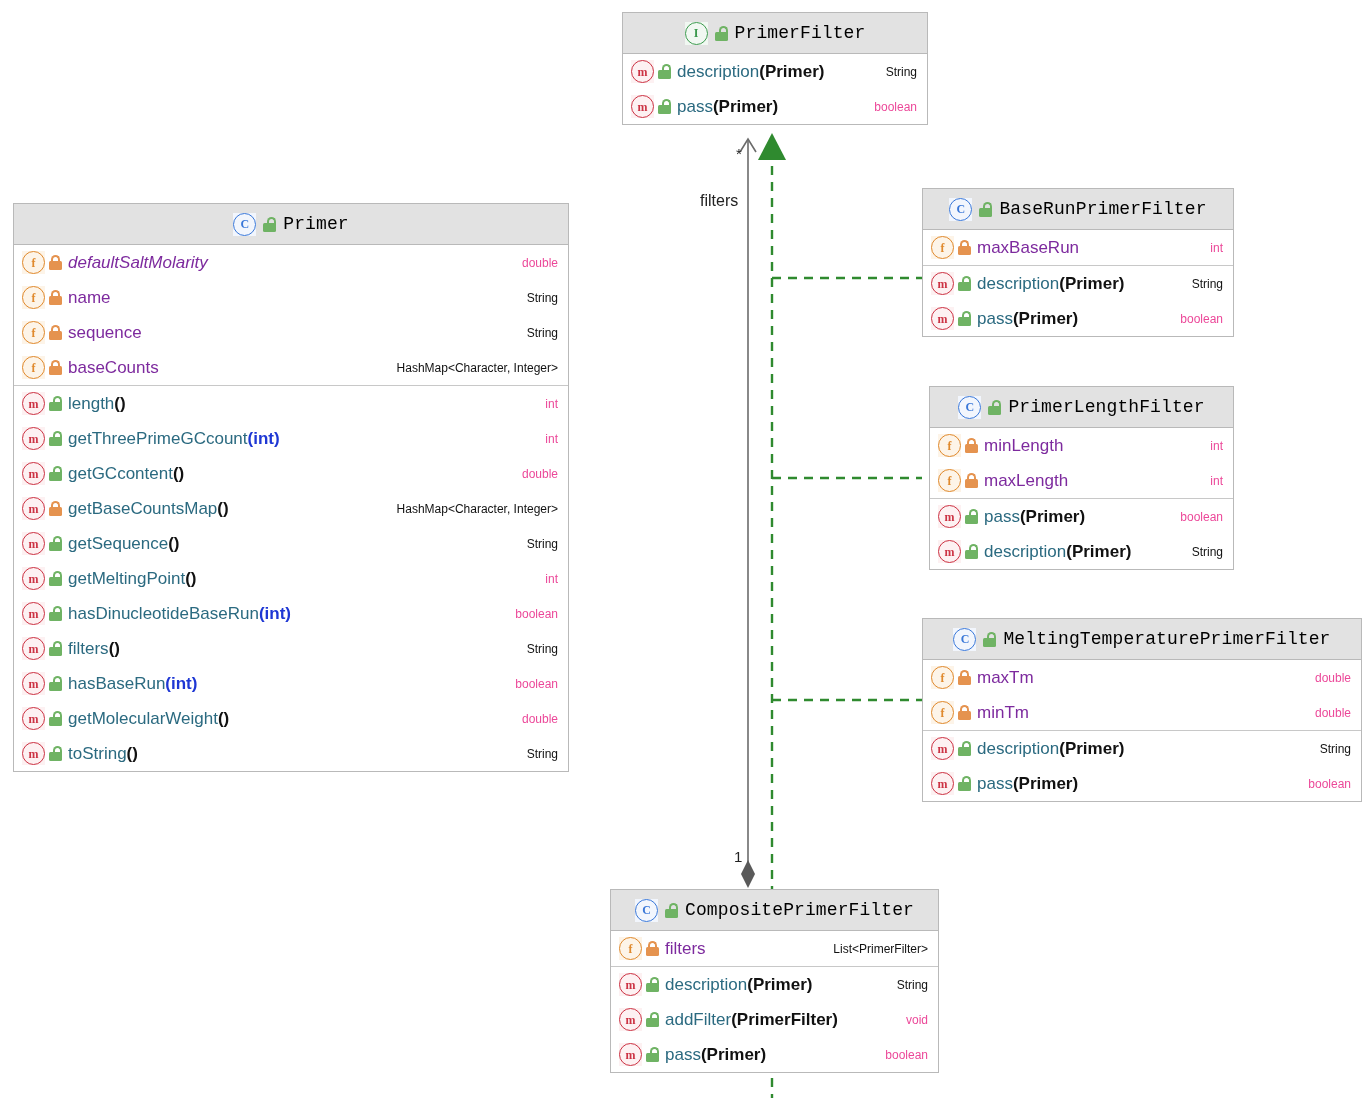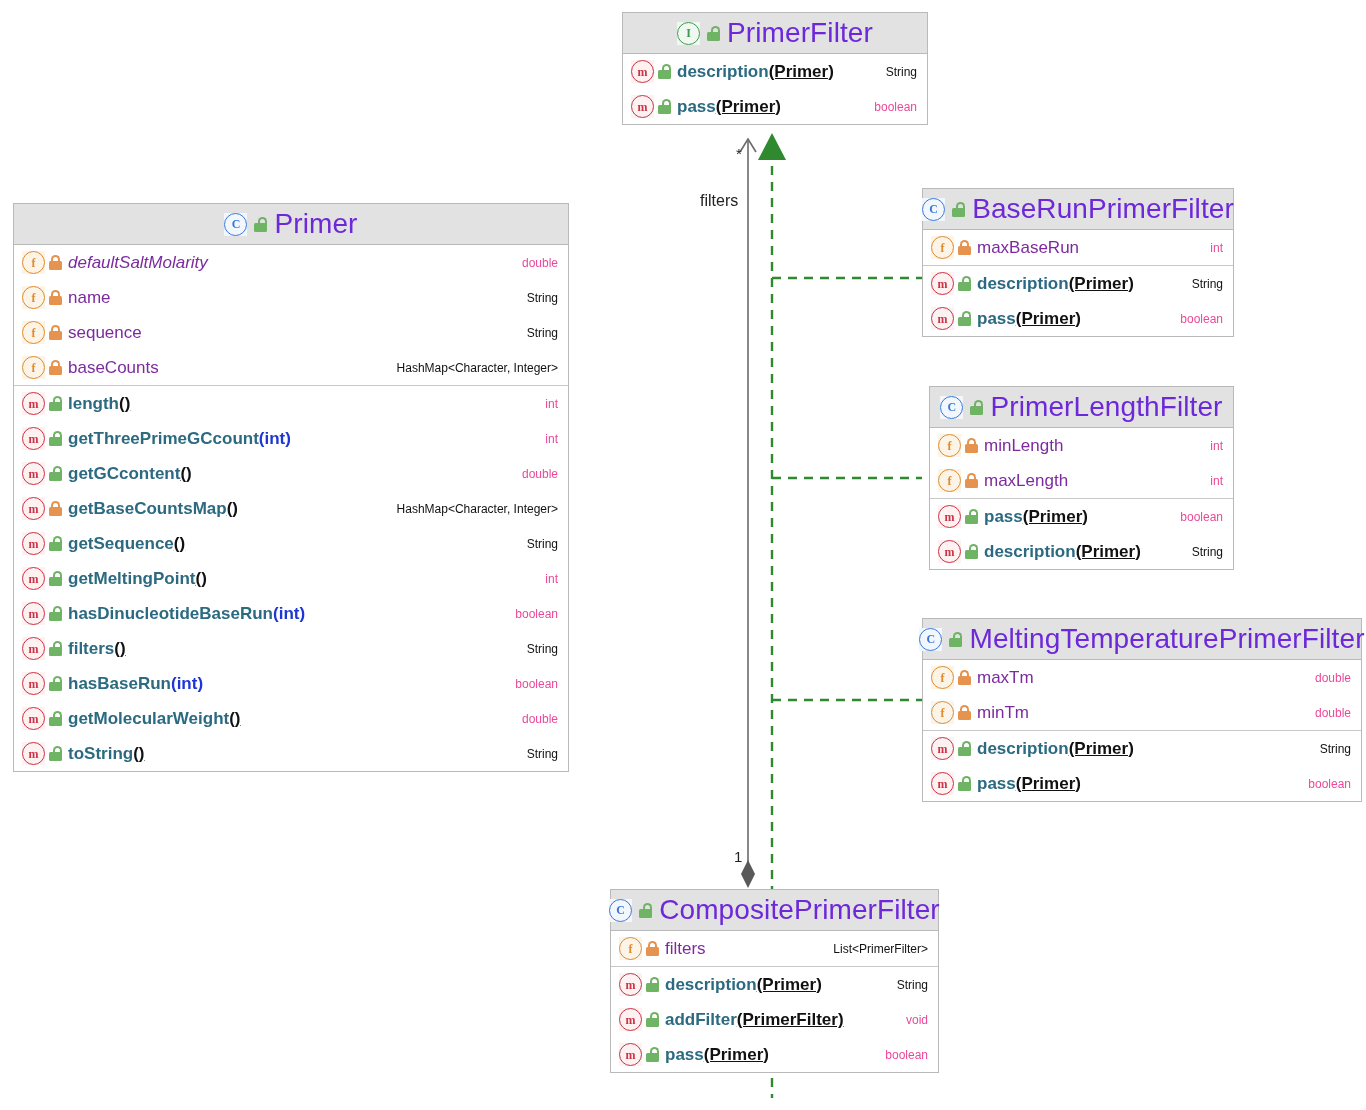--- a/index.html
+++ b/index.html
@@ -20,40 +20,40 @@
   }
   .uml-header{
     background:#e2e2e2;
     border-bottom:1px solid #b9b9b9;
     display:flex;align-items:center;justify-content:center;
     gap:7px;
     height:41px;
     box-sizing:border-box;
   }
   .uml-title{
-    font-size:28px;color:#6d28d9;letter-spacing:0.1px;white-space:nowrap;
+    font-size:18px;color:#000000;letter-spacing:0.1px;white-space:nowrap;font-family:Liberation Mono, monospace;
   }
   .uml-section{padding:0;}
   .uml-section + .uml-section{border-top:1px solid #c8c8c8;}
   .uml-row{
     display:flex;align-items:center;
     height:35px;
     padding:0 10px 0 8px;
     box-sizing:border-box;
     white-space:nowrap;
   }
   .row-icons{display:flex;align-items:center;gap:4px;flex:0 0 auto;margin-right:6px;}
   .row-sig{flex:1 1 auto;overflow:hidden;font-size:17px;}
   .row-type{flex:0 0 auto;font-size:12px;color:#111;margin-left:10px;}
   .row-type.kw{color:#ec4899;}
 
   .mem-name{color:#7d2a9e;}
   .mem-name.static{font-style:italic;text-align:center;}
-  .meth-name{color:#2b6a80;font-weight:bold;}
-  .paren{color:#111;font-weight:bold;text-decoration:underline;}
+  .meth-name{color:#2b6a80;}
+  .paren{color:#111;font-weight:bold;}
   .param{color:#111;font-weight:bold;text-align:center;}
   .param.kw{color:#1e37d4;font-weight:bold;}
 
   
   .ico{display:inline-block;position:relative;flex:0 0 auto;}
   .ico-circle{
     width:21px;height:21px;border-radius:50%;
     border:1.6px solid currentColor;
     display:flex;align-items:center;justify-content:center;
     font-size:12px;font-weight:bold;line-height:1;

